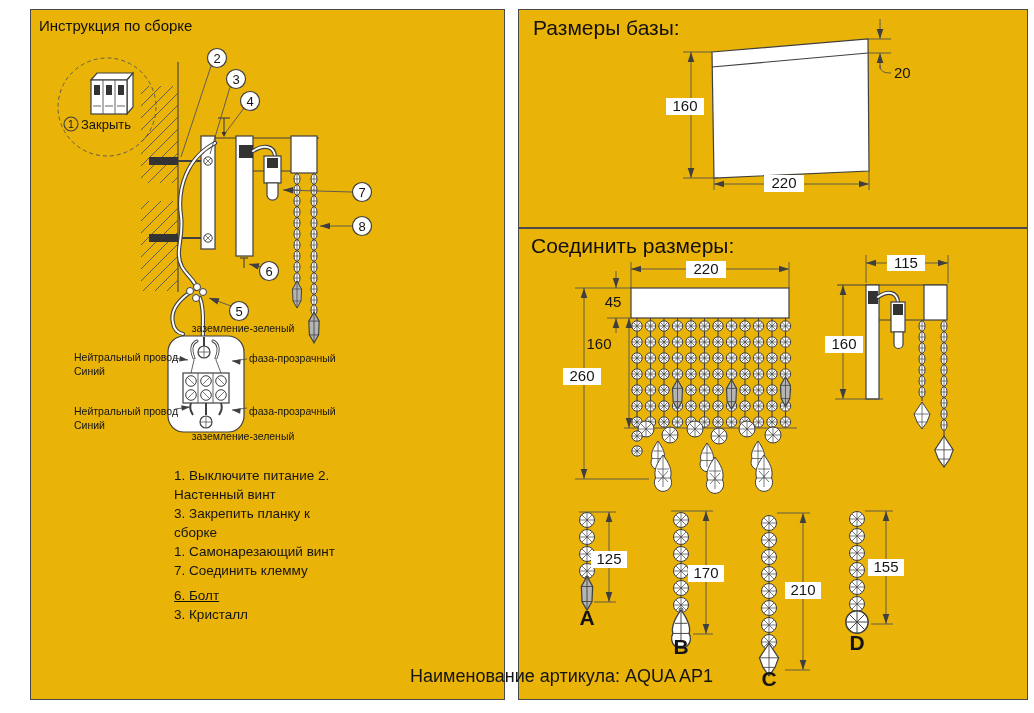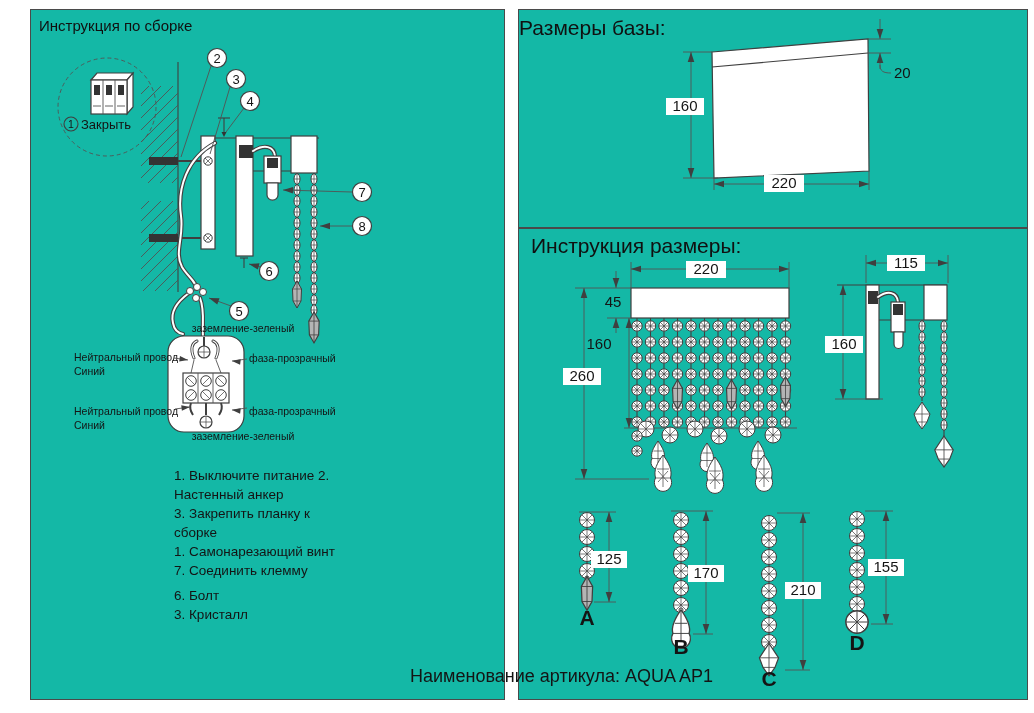--- a/index.html
+++ b/index.html
@@ -1,23 +1,23 @@
 <!DOCTYPE html>
 <html><head>
 <meta charset="utf-8">
 <style>
   html,body{margin:0;padding:0;}
   body{width:1034px;height:713px;background:#fff;position:relative;overflow:hidden;
        font-family:"Liberation Sans",sans-serif;color:#141414;}
-  .panel{position:absolute;border:1.4px solid #4a4a4a;background:#14b8a6;box-sizing:border-box;}
+  .panel{position:absolute;border:1.4px solid #4a4a4a;background:#eab308;box-sizing:border-box;}
   .ptitle{position:absolute;white-space:nowrap;color:#101010;}
   .t-small{font-size:15px;}
   .t-big{font-size:21px;}
   .steps{position:absolute;left:143px;top:446px;width:220px;font-size:13.5px;line-height:19px;color:#141414;margin-top:10px;}
-  .steps .gap{margin-top:6px;}
+  .steps .gap{margin-top:6px;text-decoration:underline;}
   .footer{position:absolute;left:373px;top:666px;font-size:18px;white-space:nowrap;color:#141414;margin-left:37px;}
   svg{position:absolute;left:0;top:0;}
   svg text{fill:#141414;}
   .ln{stroke:#3f3f3f;stroke-width:1.1;fill:none;}
   .lnt{stroke:#525252;stroke-width:0.9;fill:none;}
   .box{fill:#fff;stroke:#3f3f3f;stroke-width:1.2;}
   .bead{fill:#fff;stroke:#3f3f3f;stroke-width:1;}
   .beadg{fill:#b4b4b4;stroke:#3f3f3f;stroke-width:1;}
   .fac{stroke:#3f3f3f;stroke-width:0.7;fill:none;}
   .ah{fill:#3f3f3f;stroke:none;}
@@ -260,32 +260,32 @@
       <use href="#ah" transform="translate(159,367) rotate(-7) scale(0.85)"></use>
       <text x="218" y="375" class="t11">фаза-прозрачный</text>
       <line x1="216" y1="368" x2="201" y2="370" class="lnt"></line>
       <use href="#ah" transform="translate(201,370) rotate(187) scale(0.85)"></use>
       <text x="212" y="400" class="t11 mid">заземление-зеленый</text>
     </g>
   </svg>
 
   <div class="steps">
     <div>1. Выключите питание 2.</div>
-    <div>Настенный анкер</div>
+    <div>Настенный винт</div>
     <div>3. Закрепить планку к</div>
     <div>сборке</div>
     <div>1. Самонарезающий винт</div>
     <div>7. Соединить клемму</div>
     <div class="gap">6. Болт</div>
     <div>3. Кристалл</div>
   </div>
 </div>
 
 <div class="panel" style="left:518px;top:9px;width:510px;height:219px;">
-  <div class="ptitle t-big" style="left:0;top:6px;text-align:center;">Размеры базы:</div>
+  <div class="ptitle t-big" style="left:14px;top:6px;text-align:center;">Размеры базы:</div>
   <svg width="508" height="216">
     <g>
       <path class="box" d="M193,42L349,29L350,161L195,168Z"></path>
       <line x1="193" y1="57" x2="349" y2="43" class="ln"></line>
     </g>
     <g>
       <line x1="164" y1="42" x2="193" y2="42" class="lnt"></line>
       <line x1="164" y1="168" x2="199" y2="168" class="lnt"></line>
       <line x1="172" y1="42" x2="172" y2="168" class="lnt"></line>
       <use href="#ah" transform="translate(172,42) rotate(-90)"></use>
@@ -309,21 +309,21 @@
       <line x1="195" y1="174" x2="350" y2="174" class="lnt"></line>
       <use href="#ah" transform="translate(195,174) rotate(180)"></use>
       <use href="#ah" transform="translate(350,174)"></use>
       <rect x="245" y="165" width="40" height="17" class="wh"></rect>
       <text x="265" y="178" class="dimt mid">220</text>
     </g>
   </svg>
 </div>
 
 <div class="panel" style="left:518px;top:228px;width:510px;height:472px;">
-  <div class="ptitle t-big" style="left:12px;top:5px;">Инструкция размеры:</div>
+  <div class="ptitle t-big" style="left:12px;top:5px;">Соединить размеры:</div>
   <svg width="508" height="469">
 
     <g>
       <rect x="112" y="59" width="158" height="30" class="box"></rect>
       <g>
         <use href="#st" x="118" y="89"></use>
           <use href="#st" x="131.5" y="89"></use>
           <use href="#st" x="145" y="89"></use>
         <use href="#st" x="158.5" y="89"></use>
           <use href="#st" x="172" y="89"></use>

